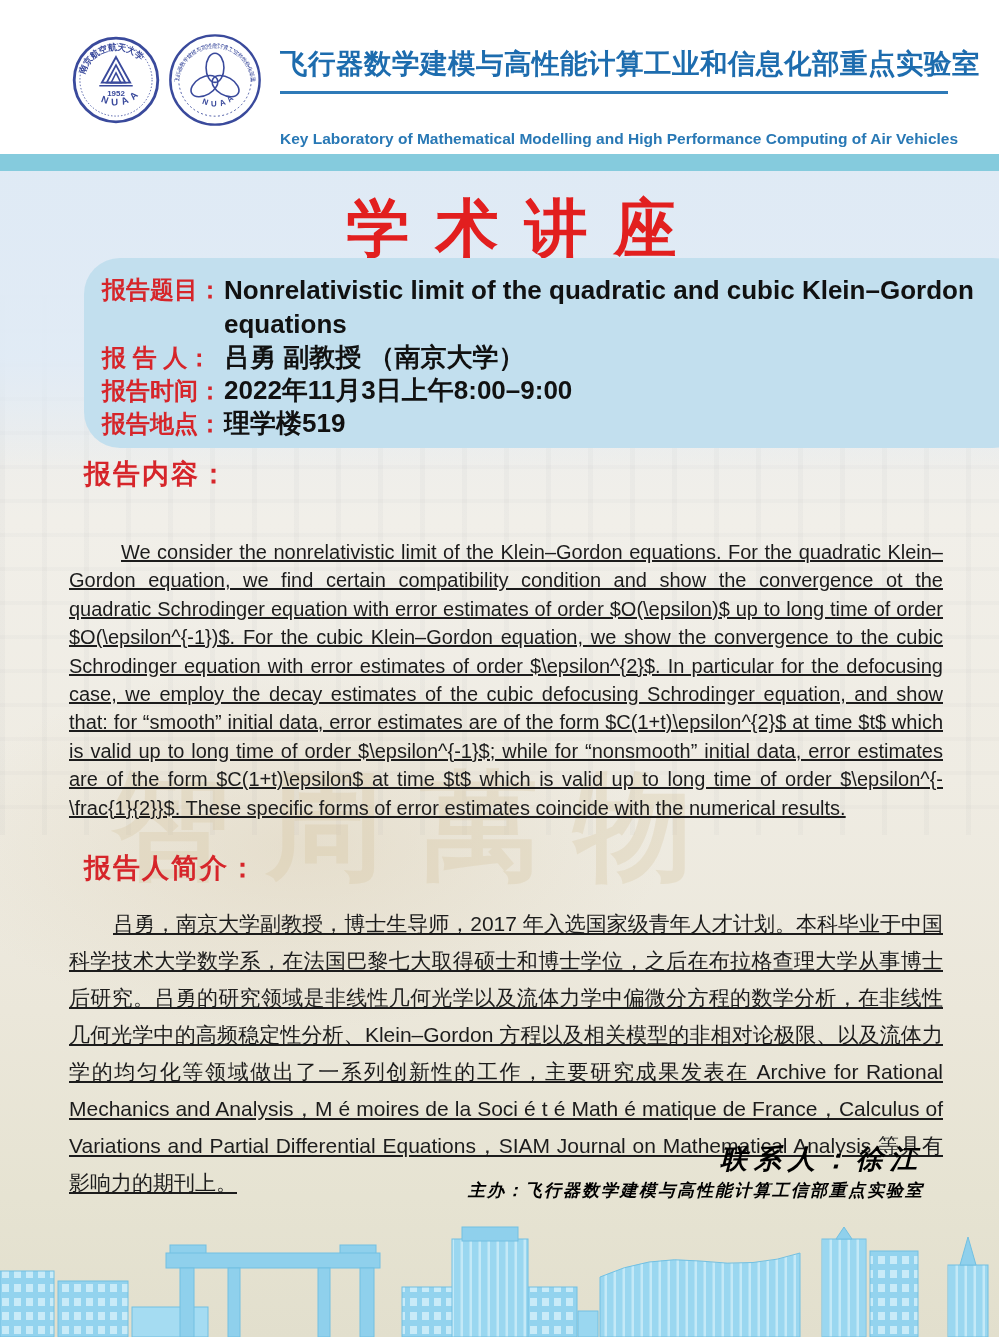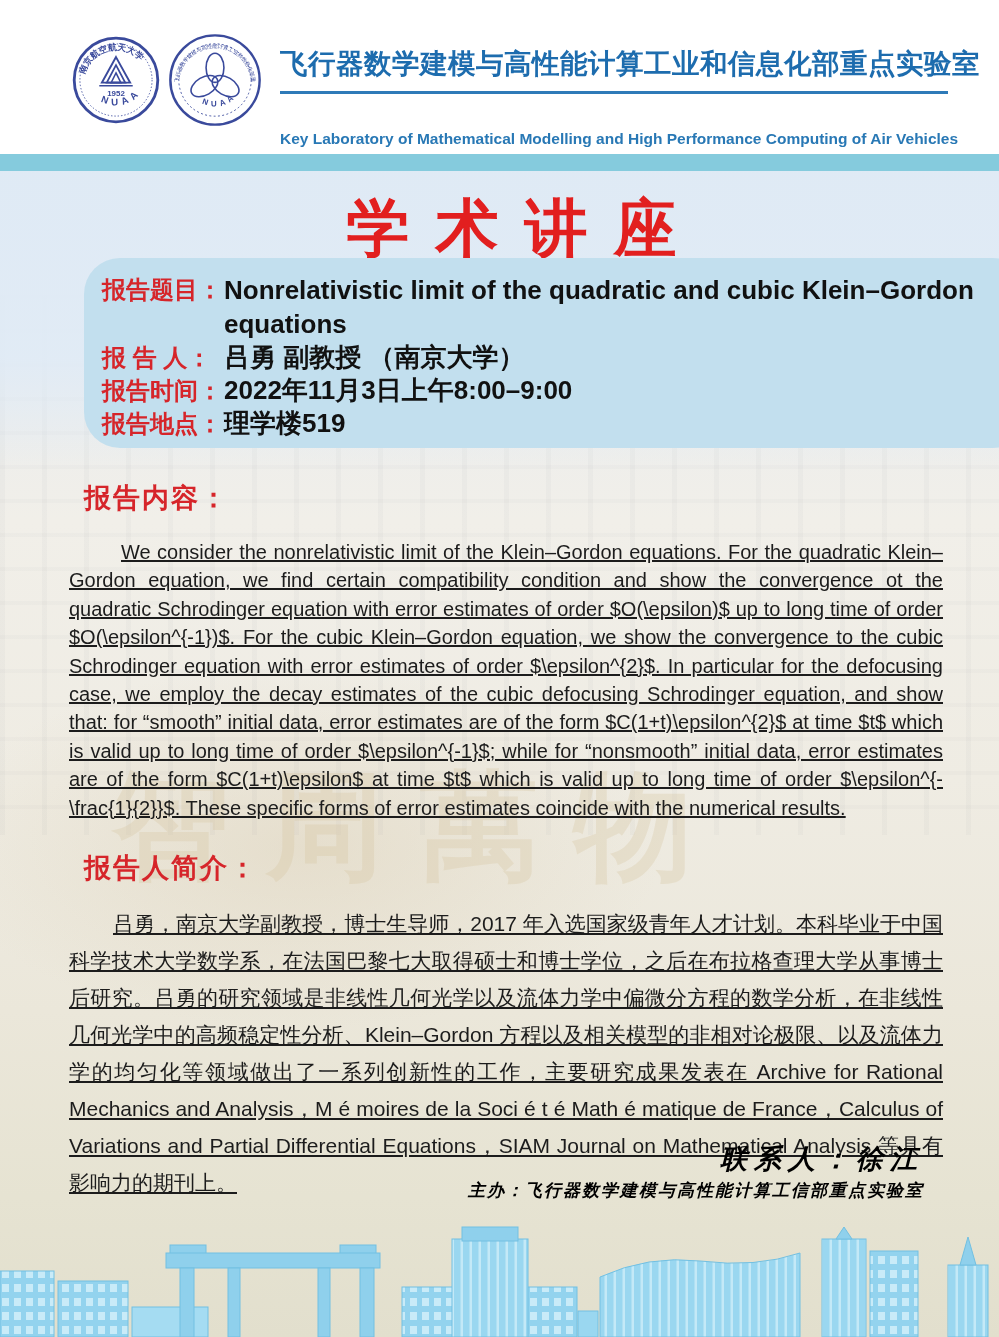--- a/index.html
+++ b/index.html
@@ -62,21 +62,21 @@
   .info-value{
     flex:1; font-size:26px; font-weight:bold; color:#111; line-height:34px;
   }
   .info-row.r2 .info-value,.info-row.r3 .info-value,.info-row.r4 .info-value{line-height:33px;}
   .info-row.r2 .info-label,.info-row.r3 .info-label,.info-row.r4 .info-label{line-height:33px;}
   
   .sec-heading{
     position:absolute; left:84px; margin:0;
     font-size:27px; font-weight:bold; color:#d6252a; letter-spacing:2px;
   }
-  .sec-heading.abstract{top:480px;}
+  .sec-heading.abstract{top:456px;}
   .sec-heading.bio{top:850px;}
   .body-text{
     position:absolute; left:63px; width:874px; margin:6px;
     color:#1c1c1c; text-align:justify;text-decoration:underline;
   }
   .body-text.abstract{top:532px; font-size:20px; line-height:28.4px; text-indent:52px;}
   .body-text.bio{top:899px; font-size:21px; line-height:37px; text-indent:44px;}
   
   .footer-line{
     position:absolute; right:63px; margin:12px; color:#000;

